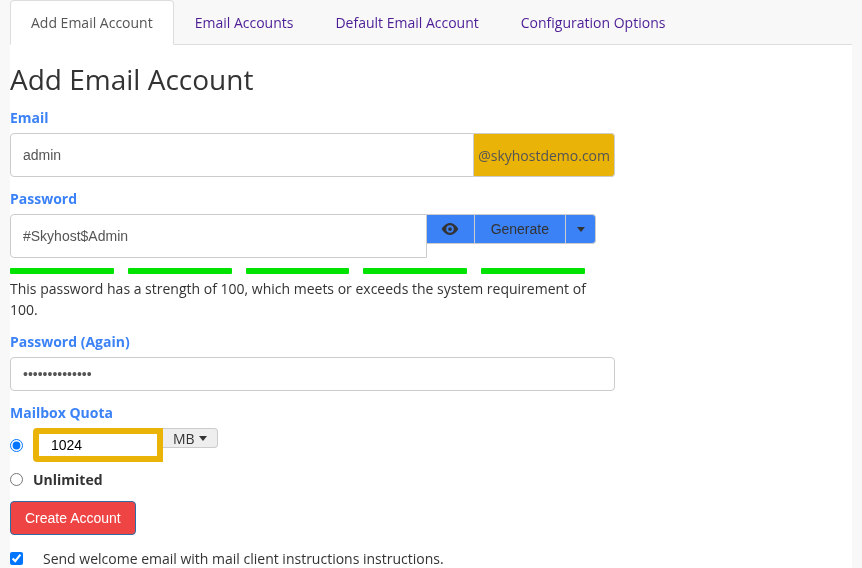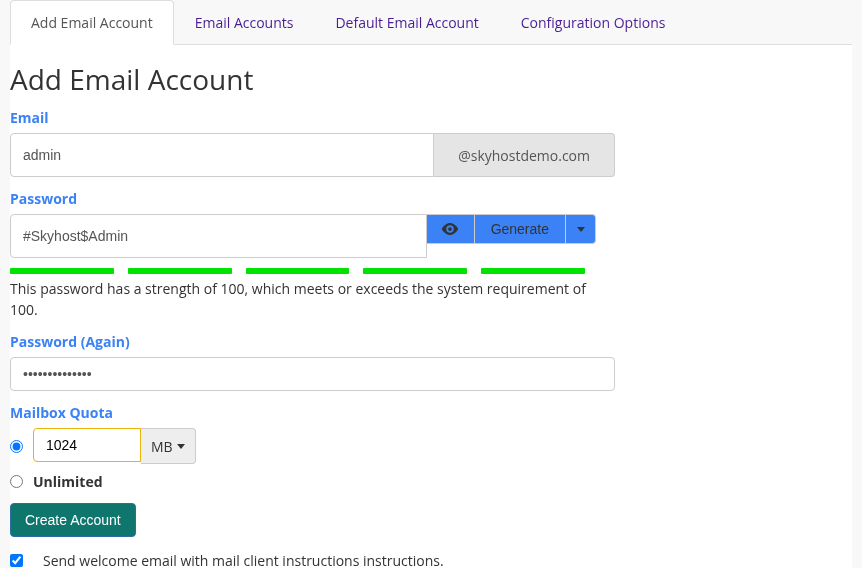--- a/index.html
+++ b/index.html
@@ -61,22 +61,22 @@
       padding: 6px 12px;
       font-size: 14px;
       border: 1px solid #ccc;
       border-radius: 4px 0 0 4px;
       outline: none;
       color: #555;
     }
     .input-addon {
       display: flex;
       align-items: center;
-      padding: 6px 24px;
-      background: #e5e5e5;
+      padding: 6px 4px;
+      background: #eab308;
       border: 1px solid #ccc;
       border-left: 0;
       color: #555;
       border-radius: 0 4px 4px 0;
     }
     .btn {
       display: inline-flex;
       align-items: center;
       justify-content: center;
       padding: 6px 12px;
@@ -135,41 +135,41 @@
     .radio-row {
       display: flex;
       align-items: center;
       gap: 10px;
       margin-bottom: 8px;
     }
     .radio-row input[type=radio] {
       margin: 0;
     }
     .quota-input {
-      width: 108px;
+      width: 130px;
       height: 34px;
       padding: 6px 12px;
-      border: 1px solid #eab308;
+      border: 6px solid #eab308;
       border-radius: 4px 0 0 4px;
       font-size: 14px;
     }
     .quota-unit {
       display: inline-flex;
       align-items: center;
-      height: 36px;
+      height: 20px;
       padding: 6px 10px;
       background: #eee;
       border: 1px solid #ccc;
       border-left: 0;
       border-radius: 0 4px 4px 0;
       gap: 4px;
       cursor: pointer;
     }
     .btn-primary {
-      background: #0f766e;
+      background: #ef4444;
       border: 1px solid #2e6da4;
       color: #fff;
       padding: 8px 14px;
       height: auto;
       border-radius: 4px;
       cursor: pointer;
       font-size: 14px;
     }
     .checkbox-row {
       display: flex;

